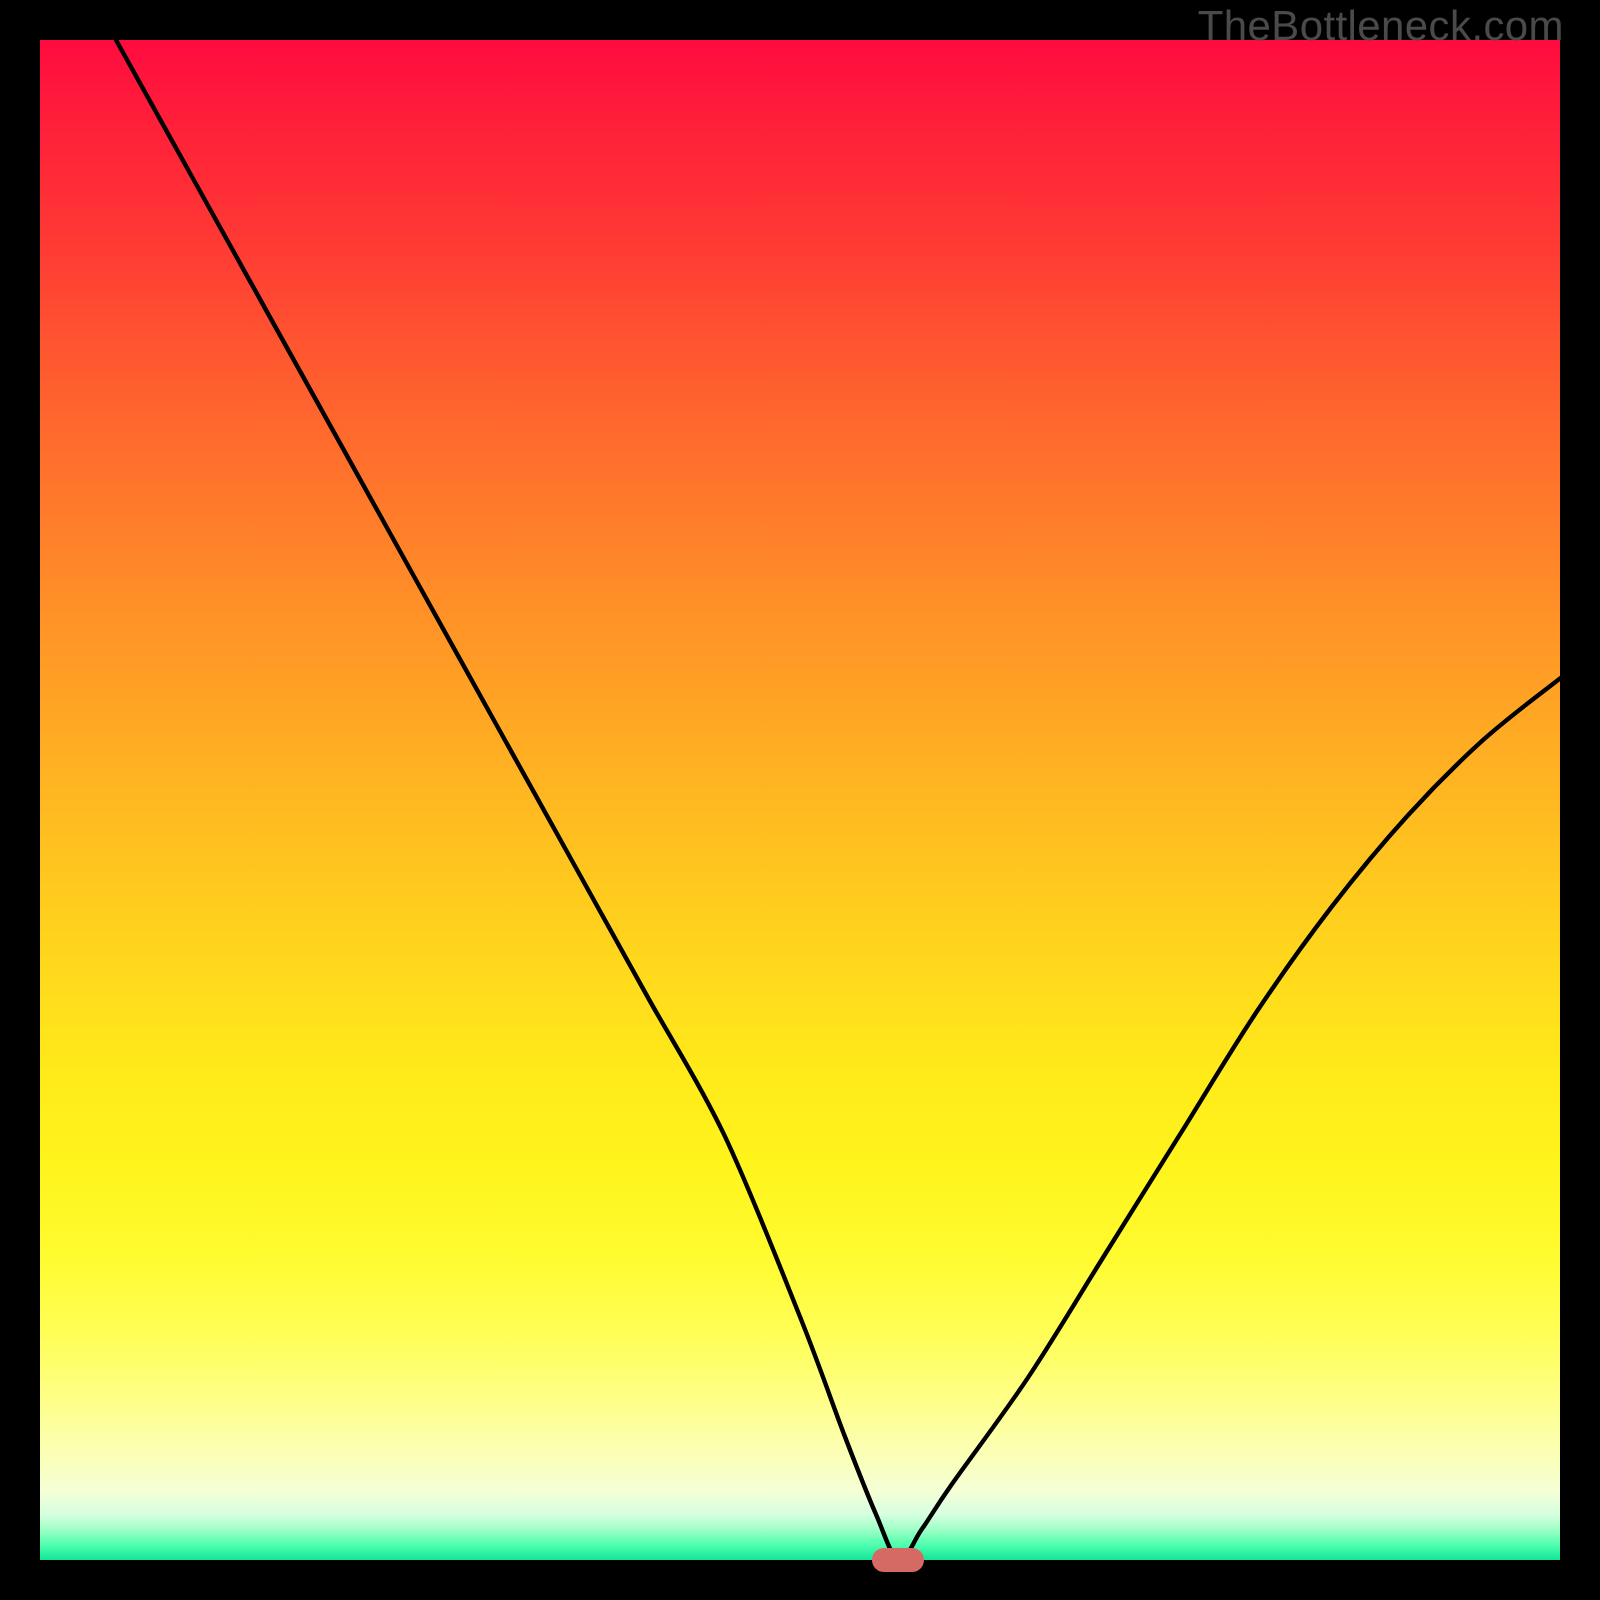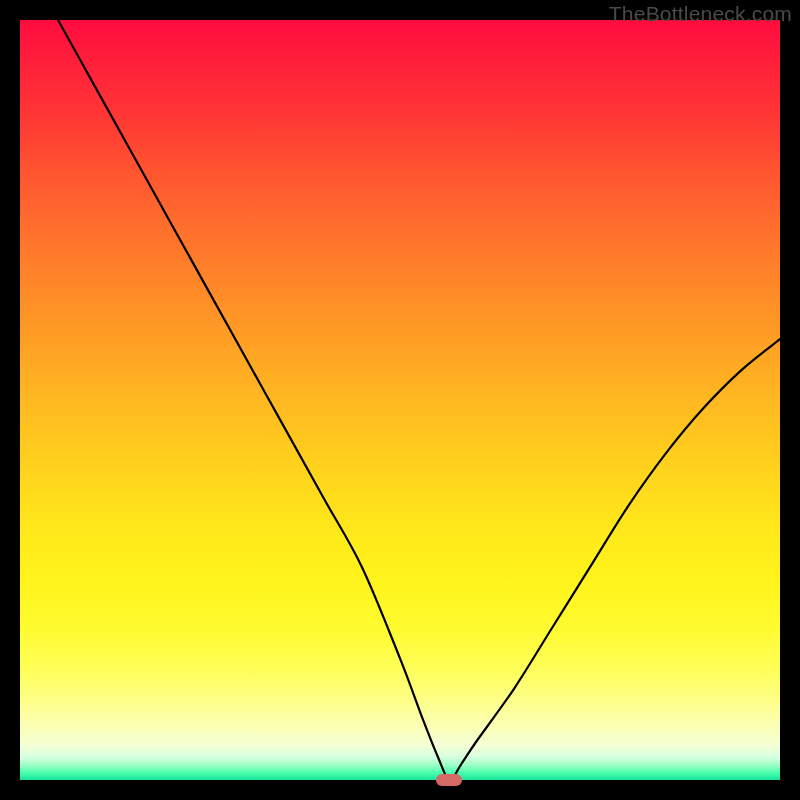--- a/index.html
+++ b/index.html
@@ -62,21 +62,21 @@
     position: absolute;
     width: 26px;
     height: 12px;
     border-radius: 6px;
     background: #d46a63;
     transform: translate(-50%, -50%);
   }
   .watermark {
     position: absolute;
     top: 2px;
-    right: 8px;
+    right: 18px;
     color: #4a4a4a;
     font-size: 21px;
     font-weight: 500;
     letter-spacing: 0.2px;
     user-select: none;
   }
   svg.curve {
     position: absolute;
     left: 0;
     top: 0;

